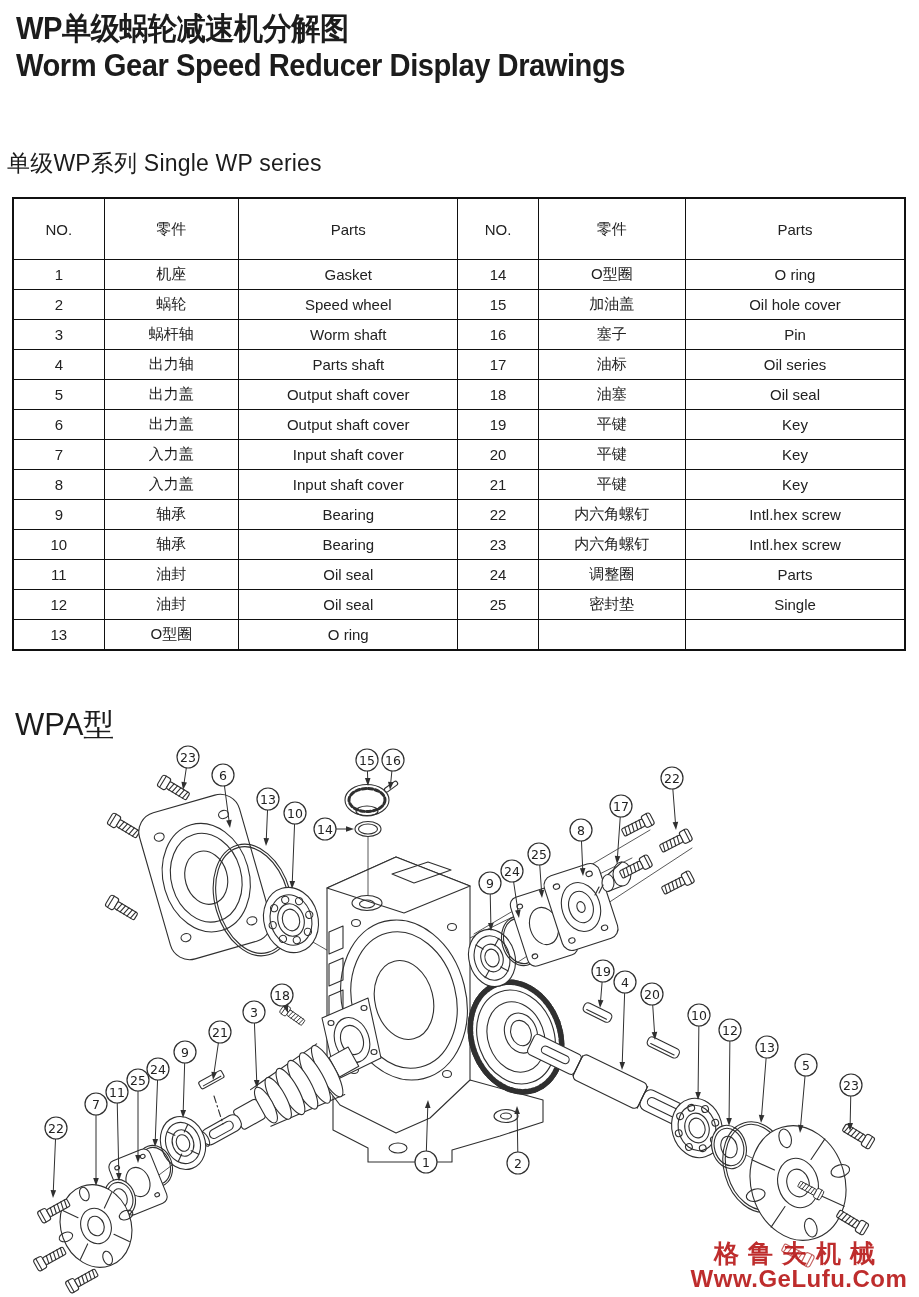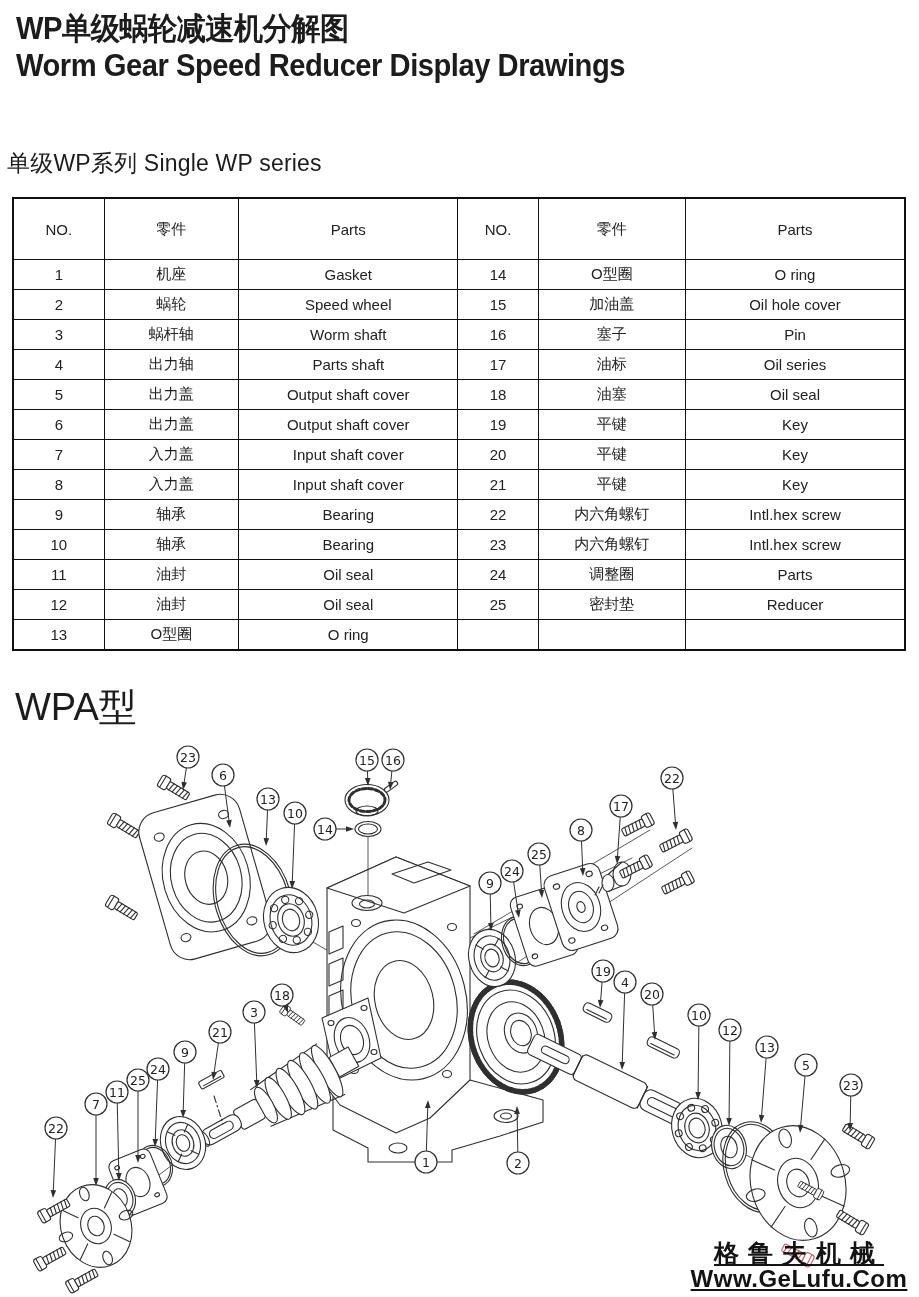--- a/index.html
+++ b/index.html
@@ -12,21 +12,21 @@
   .section-label{position:absolute;left:7px;top:148px;font-size:23px;letter-spacing:0.2px;}
   table.parts{
     position:absolute;left:12px;top:197px;width:894px;
     border-collapse:collapse;table-layout:fixed;border:2px solid #111;
   }
   table.parts th,table.parts td{
     border:1px solid #111;text-align:center;vertical-align:middle;
     font-size:15px;font-weight:normal;padding:0;height:29px;color:#222;
   }
   table.parts th{height:60px;}
-  .wpa-label{position:absolute;left:15px;top:682px;font-size:38px;}
+  .wpa-label{position:absolute;left:15px;top:704px;font-size:31px;}
   #diagram{position:absolute;left:0;top:737px;}
   .part{fill:none;stroke:#2f2f2f;stroke-width:1.1;stroke-linejoin:round;stroke-linecap:round;}
   .pf{fill:#fff;}
   .thin{stroke-width:0.8;}
   .dashdot{stroke-dasharray:7,3,1.5,3;}
   .leader{stroke:#2f2f2f;stroke-width:1;fill:none;}
   .arrow{fill:#2f2f2f;stroke:none;}
   .balloon{fill:#fff;stroke:#2f2f2f;stroke-width:1.2;}
   .balloon-num{font-size:12.5px;fill:#222;text-anchor:middle;font-family:"DejaVu Sans",sans-serif;}
   .watermark{
@@ -153,21 +153,21 @@
         <td>24</td>
         <td>调整圈</td>
         <td>Parts</td>
       </tr>
       <tr>
         <td>12</td>
         <td>油封</td>
         <td>Oil seal</td>
         <td>25</td>
         <td>密封垫</td>
-        <td>Reducer</td>
+        <td>Single</td>
       </tr>
       <tr>
         <td>13</td>
         <td>O型圈</td>
         <td>O ring</td>
         <td></td>
         <td></td>
         <td></td>
       </tr>
     </tbody>
@@ -652,16 +652,16 @@
       </g>
       <g>
         <line x1="517.8070472357524" y1="1152.00169243789" x2="517.1052469623169" y2="1111.9990768520602" class="leader"></line>
         <polygon points="517,1106 519.9398984807171,1113.9496538869987 514.3407600854612,1114.0478843851613" class="arrow"></polygon>
         <circle cx="518" cy="1163" r="11" class="balloon"></circle>
         <text x="518" y="1167.5" class="balloon-num">2</text>
       </g>
     </g>
 </svg>
 
-<div class="watermark" style="color: #000000; text-decoration: underline;">
+<div class="watermark" style="color: #b91c1c;">
   <div class="wm1">格鲁夫机械</div>
   <div class="wm2">Www.GeLufu.Com</div>
 </div>
 
 </body></html>

